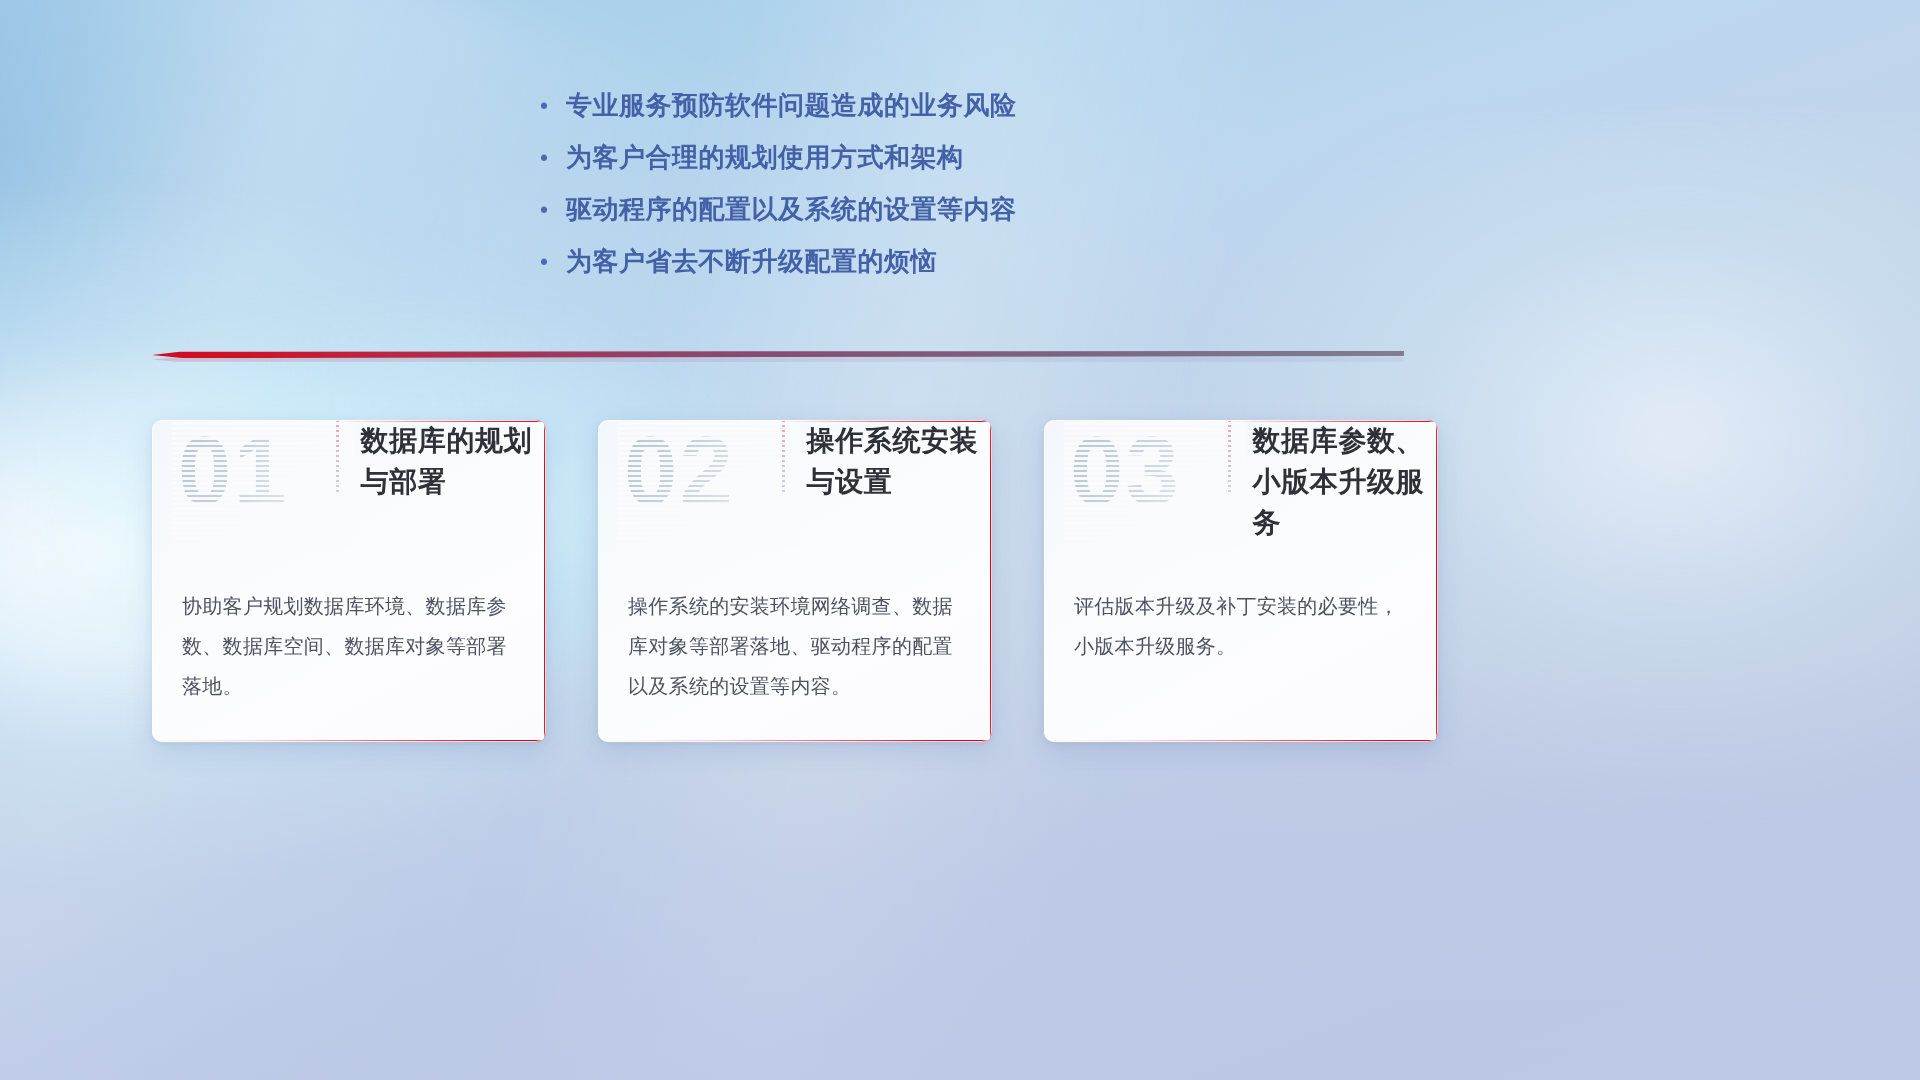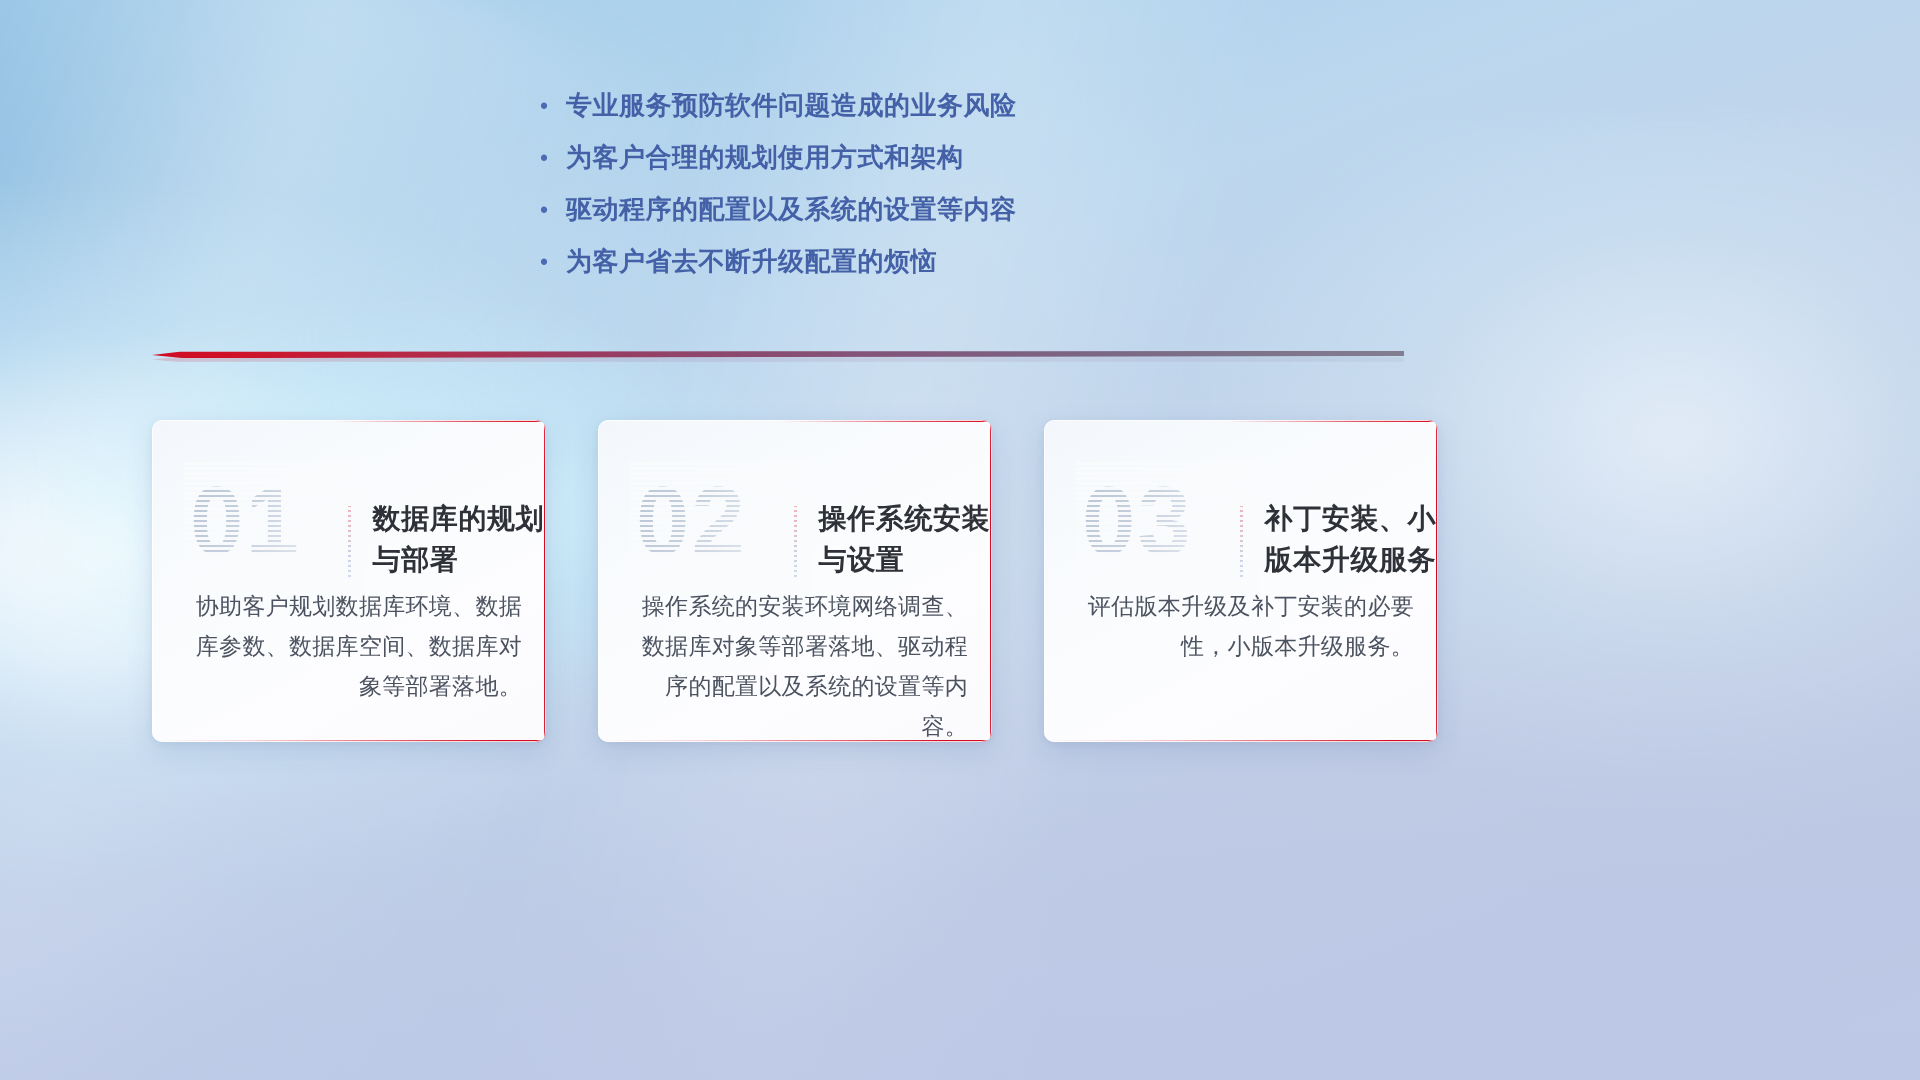--- a/index.html
+++ b/index.html
@@ -120,22 +120,22 @@
     position:absolute; left:0; right:0; top:0; height:2.2px;
     background:linear-gradient(90deg, rgba(210,12,32,0) 0%, rgba(210,12,32,0) 46%, rgba(212,16,38,.30) 62%, rgba(212,14,34,.70) 80%, #d20c20 100%);
   }
   .card-inner-edge{
     position:absolute; inset:0; border-radius:10px;
     border:1px solid rgba(255,255,255,.85);
     pointer-events:none;
   }
 
   .card-head{
-    position:absolute; left:16px; top:0; width:100%; height:160px;
-    display:flex; align-items:flex-end;
+    position:absolute; left:4px; top:0; width:100%; height:160px;
+    display:flex; align-items:flex-start;
   }
   .num-wrap{
     position:relative;
     width:158px; flex:0 0 158px; height:110px;
     margin-left:22px;
   }
   .num{
     position:absolute; left:0; top:-4px;
     font-size:96px; font-weight:700;
     letter-spacing:2px;
@@ -164,25 +164,24 @@
   .card-title{
     font-size:28px;
     font-weight:700;
     color:#2e3137;
     line-height:41px;
     letter-spacing:.6px;
     max-width:196px;
   }
   .card-body{
     position:absolute; left:30px; right:24px; top:166px;
-    font-size:23px;
+    font-size:20px;
     line-height:40px;
     color:#4c5360;
     letter-spacing:.3px;
-    text-align:right;
   }
 </style>
 </head>
 <body>
 
 <div class="bg-base"></div>
 <div class="bg-topleft-dark"></div>
 <div class="bg-streak-a"></div>
 <div class="bg-streak-b"></div>
 <div class="bg-glow-left"></div>
@@ -256,21 +255,21 @@
   </div>
 
   <div class="card card-3">
     <div class="card-head">
       <div class="num-wrap">
         <div class="num">03</div>
         <div class="num-mask"></div>
         <div class="num-fade"></div>
       </div>
       <div class="vbar"></div>
-      <div class="card-title">补丁安装、小版本升级服务</div>
+      <div class="card-title">数据库参数、小版本升级服务</div>
     </div>
     <div class="card-body">评估版本升级及补丁安装的必要性，小版本升级服务。</div>
     <div class="card-accent-t"></div>
     <div class="card-accent-r"></div>
     <div class="card-accent-b"></div>
     <div class="card-inner-edge"></div>
   </div>
 
 </div>
 

